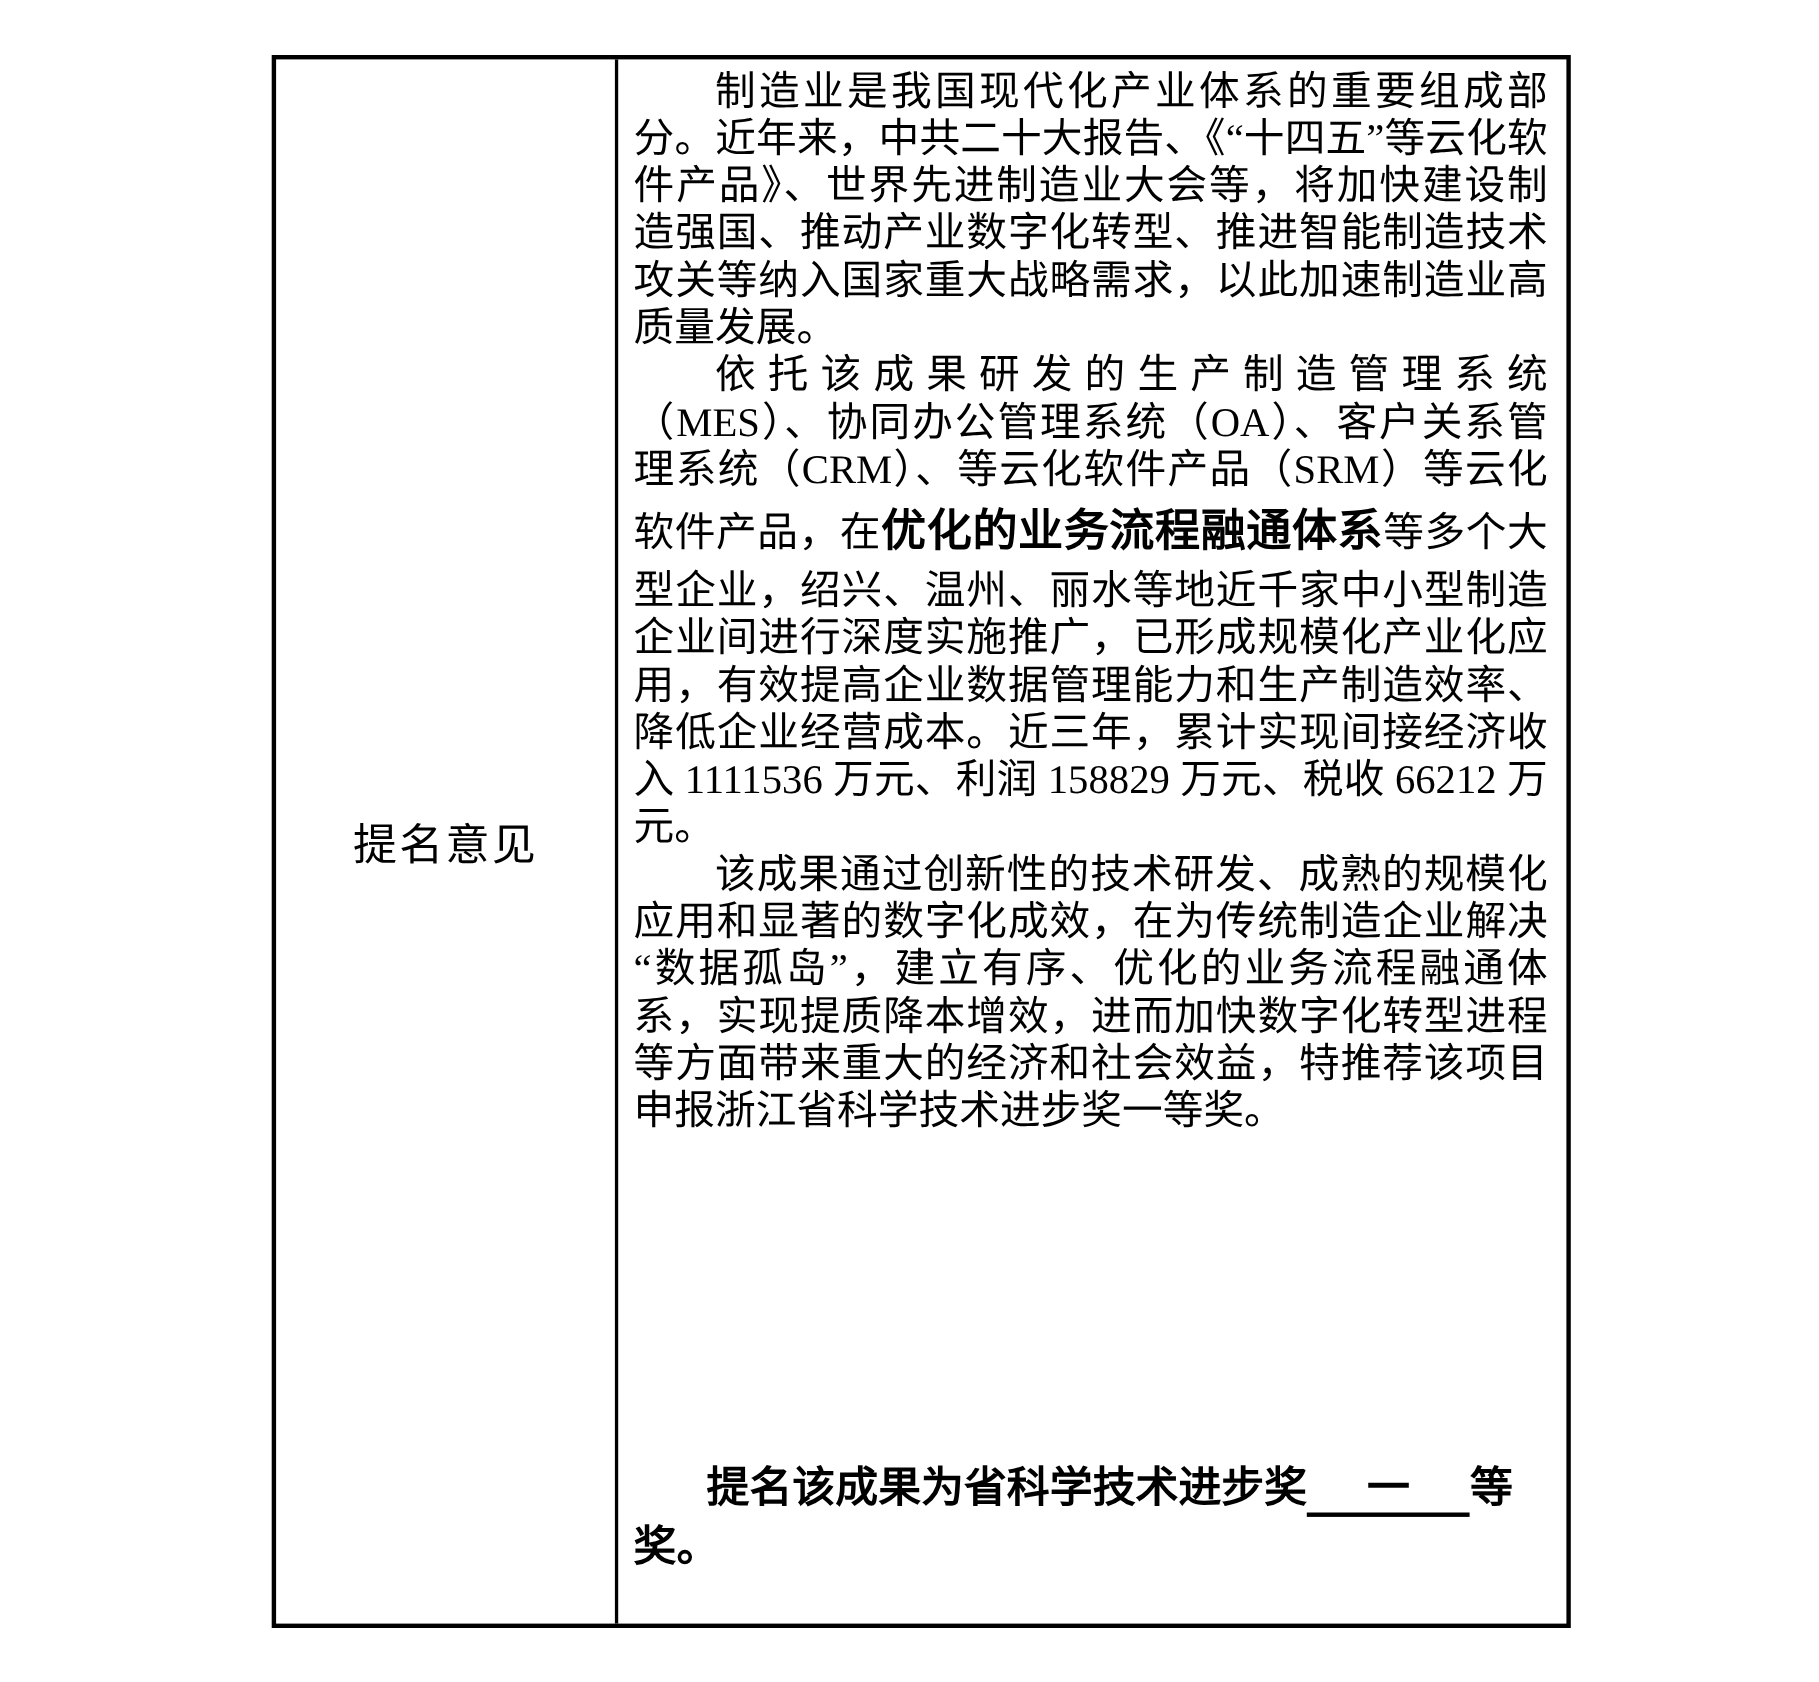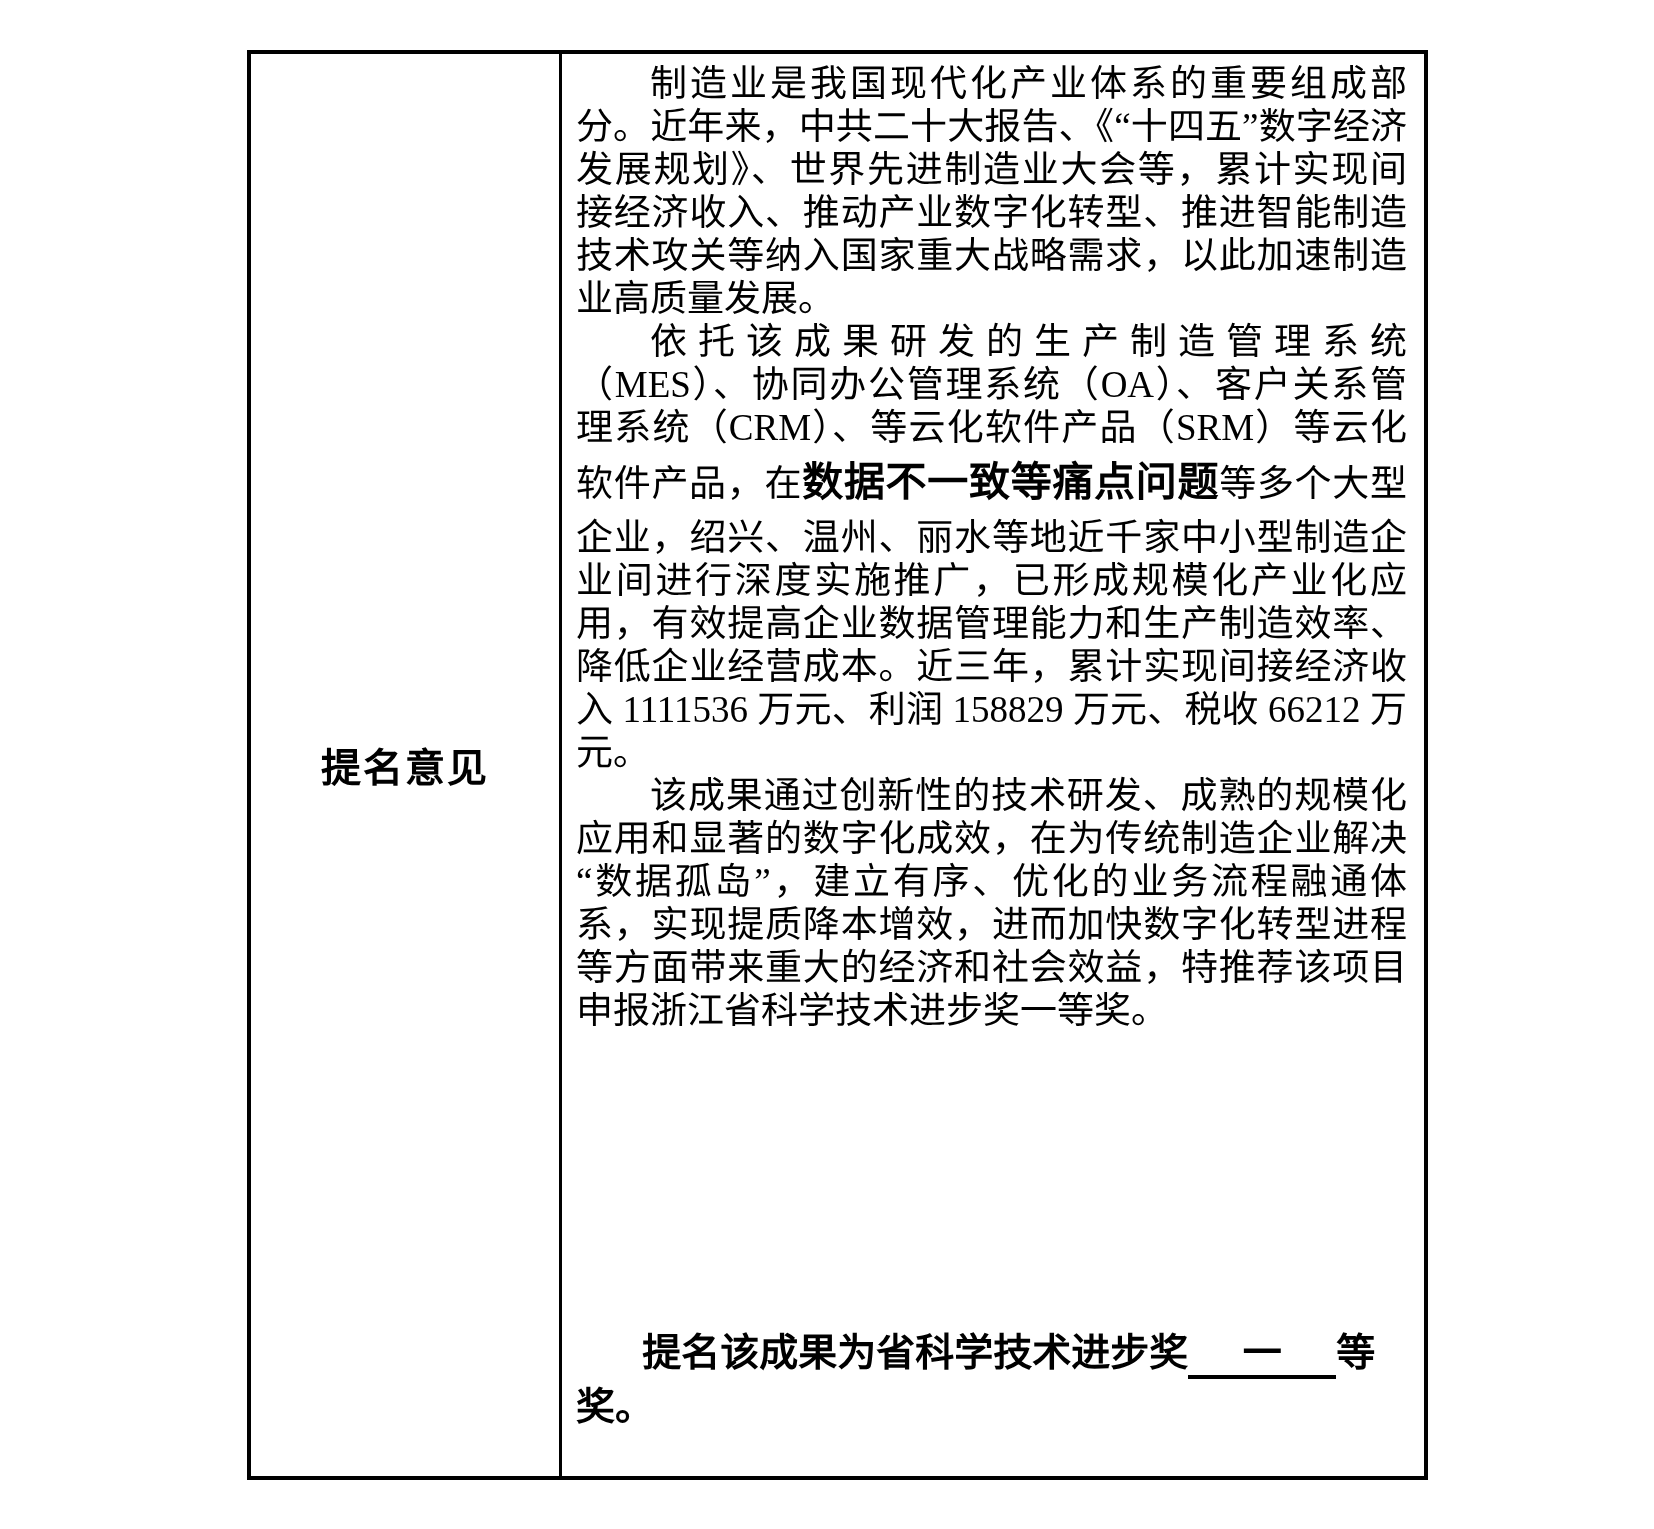--- a/index.html
+++ b/index.html
@@ -31,21 +31,21 @@
     width: 311px;
     border-right: 3px solid #000000;
     box-sizing: border-box;
     display: flex;
     align-items: center;
     justify-content: center;
   }
   .row-label {
     font-family: "Liberation Sans", "DejaVu Sans", sans-serif;
     font-size: 40px;
-    font-weight: 700;
+    font-weight: 400;
     letter-spacing: 2px;
     white-space: nowrap;
   }
   .content-cell {
     flex: 1 1 auto;
     box-sizing: border-box;
     padding: 8px 17px 24px 14px;
     display: flex;
     flex-direction: column;
     font-size: 37px;
@@ -82,18 +82,18 @@
   }
 </style>
 </head>
 <body>
 
 <div class="form-table">
   <div class="label-cell">
     <span class="row-label">提名意见</span>
   </div>
   <div class="content-cell">
-    <p class="body-p">制造业是我国现代化产业体系的重要组成部分。近年来，中共二十大报告、《“十四五”数字经济发展规划》、世界先进制造业大会等，累计实现间接经济收入、推动产业数字化转型、推进智能制造技术攻关等纳入国家重大战略需求，以此加速制造业高质量发展。</p>
-    <p class="body-p"><span>依托该成果研发的生产制造管理系统（MES）、协同办公管理系统（OA）、客户关系管理系统（CRM）、等云化软件产品（SRM）等云化软件产品，在</span><span class="hei-bold">数据不一致等痛点问题</span><span>等多个大型企业，绍兴、温州、丽水等地近千家中小型制造企业间进行深度实施推广，已形成规模化产业化应用，有效提高企业数据管理能力和生产制造效率、降低企业经营成本。近三年，累计实现间接经济收入 1111536 万元、利润 158829 万元、税收 66212 万元。</span></p>
+    <p class="body-p">制造业是我国现代化产业体系的重要组成部分。近年来，中共二十大报告、《“十四五”等云化软件产品》、世界先进制造业大会等，将加快建设制造强国、推动产业数字化转型、推进智能制造技术攻关等纳入国家重大战略需求，以此加速制造业高质量发展。</p>
+    <p class="body-p"><span>依托该成果研发的生产制造管理系统（MES）、协同办公管理系统（OA）、客户关系管理系统（CRM）、等云化软件产品（SRM）等云化软件产品，在</span><span class="hei-bold">优化的业务流程融通体系</span><span>等多个大型企业，绍兴、温州、丽水等地近千家中小型制造企业间进行深度实施推广，已形成规模化产业化应用，有效提高企业数据管理能力和生产制造效率、降低企业经营成本。近三年，累计实现间接经济收入 1111536 万元、利润 158829 万元、税收 66212 万元。</span></p>
     <p class="body-p">该成果通过创新性的技术研发、成熟的规模化应用和显著的数字化成效，在为传统制造企业解决“数据孤岛”，建立有序、优化的业务流程融通体系，实现提质降本增效，进而加快数字化转型进程等方面带来重大的经济和社会效益，特推荐该项目申报浙江省科学技术进步奖一等奖。</p>
     <p class="final-line"><span>提名该成果为省科学技术进步奖</span><span class="grade-blank"><span>一</span></span><span>等奖。</span></p>
   </div>
 </div>
 
 </body></html>

